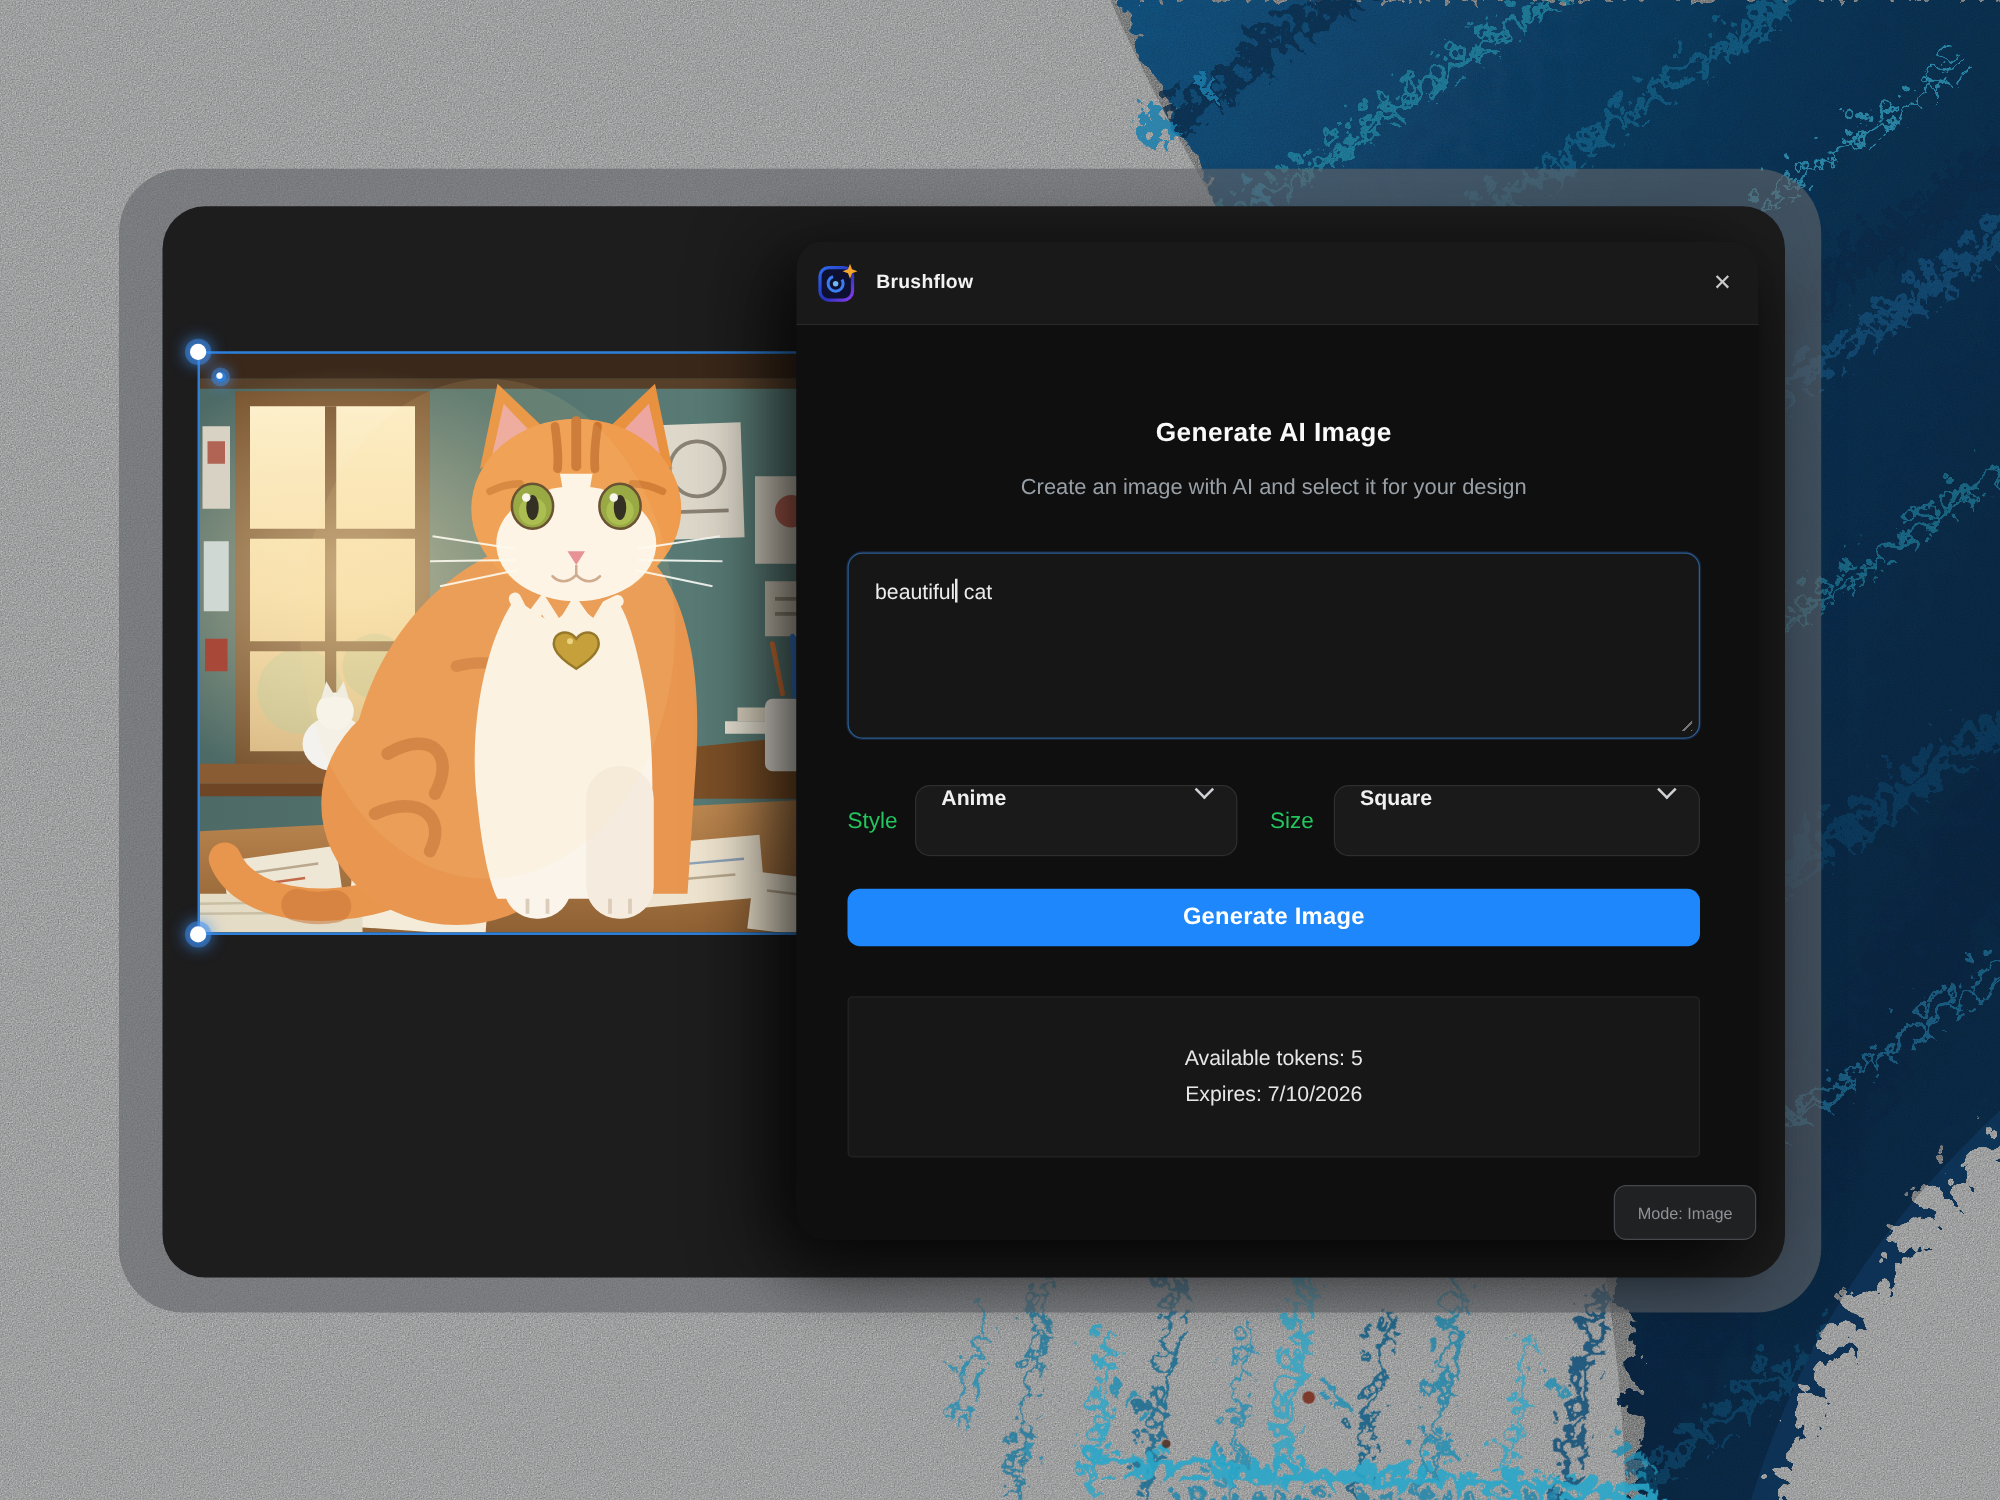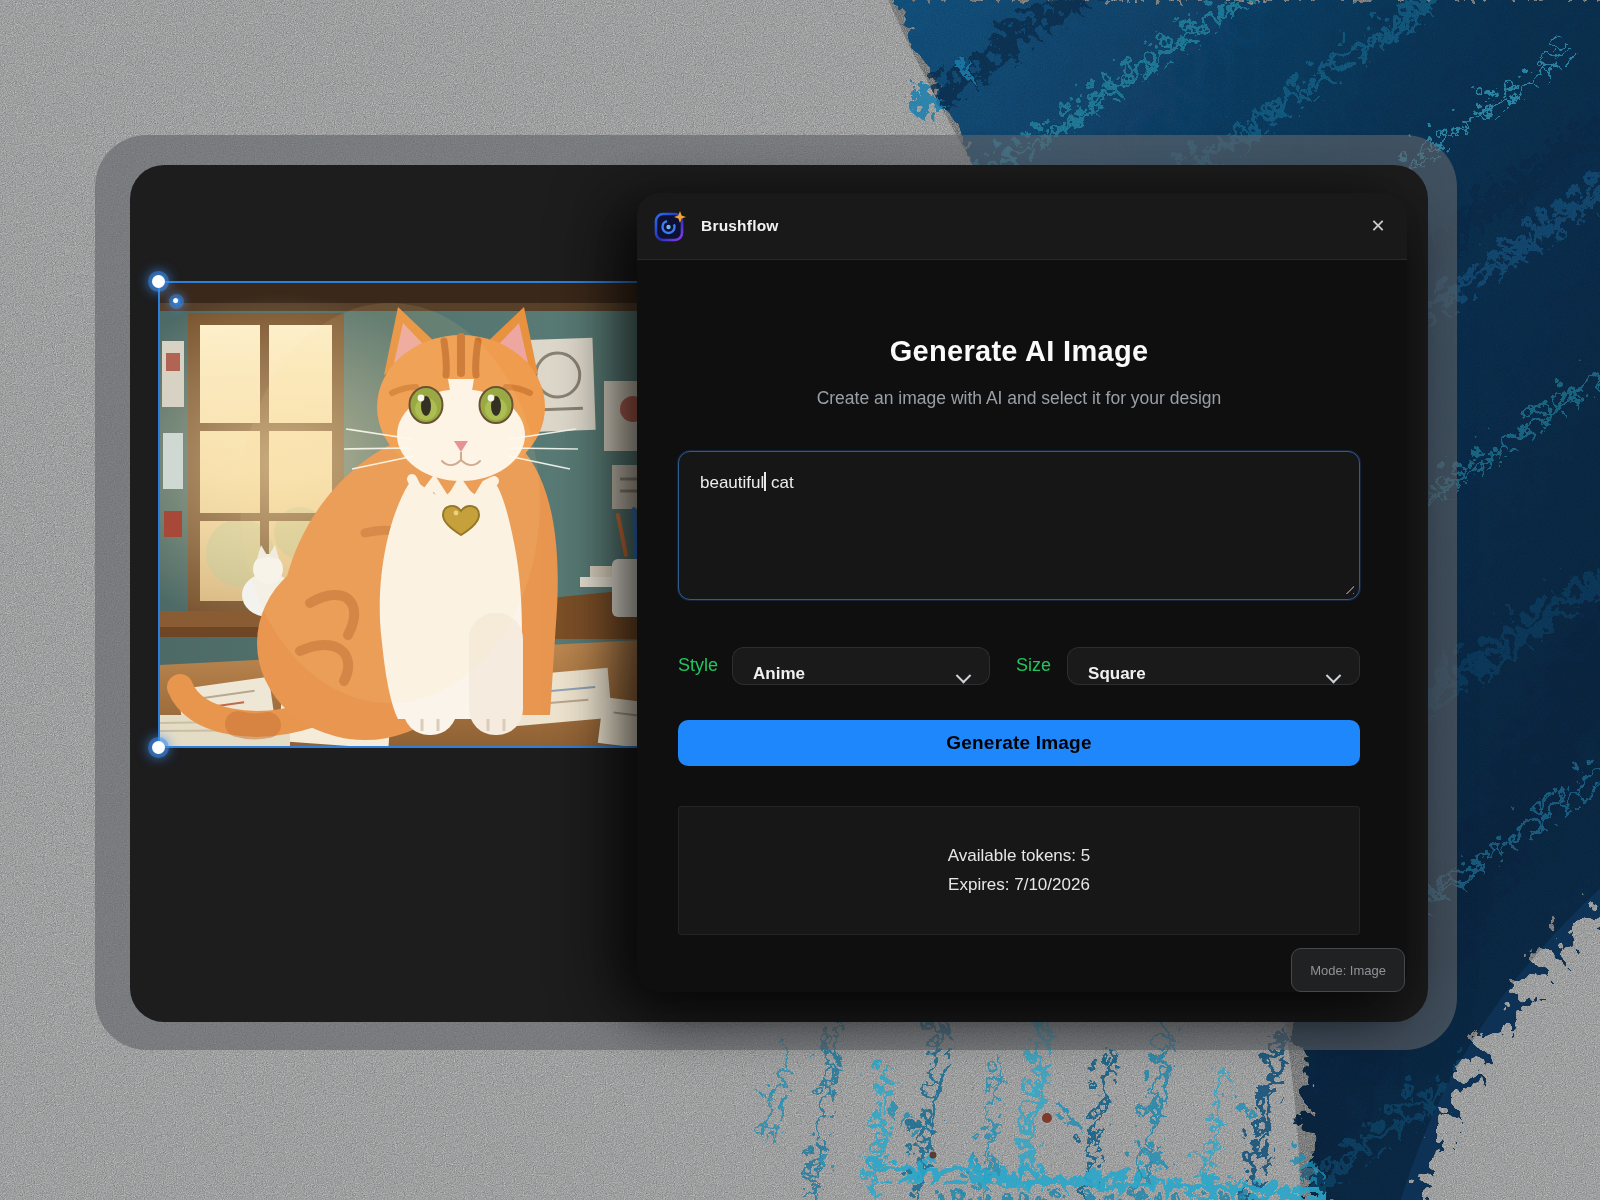--- a/index.html
+++ b/index.html
@@ -56,21 +56,21 @@
     width:30px;height:30px;border:none;background:transparent;color:#c9c9c9;
     font-size:18px;line-height:30px;text-align:center;cursor:pointer;padding:0;
     font-family:"Liberation Sans", sans-serif;
   }
   .panel-body{
     position:absolute;left:41px;right:47px;top:66px;bottom:0;
     display:flex;flex-direction:column;align-items:stretch;
   }
   .dlg-title{
     margin-top:76px;text-align:center;color:#fafafa;
-    font-size:29px;font-weight:bold;letter-spacing:.3px;
+    font-size:21px;font-weight:bold;letter-spacing:.3px;
   }
   .dlg-subtitle{margin-top:20px;text-align:center;color:#98a0a6;font-size:17.5px;}
   .prompt-box{
     position:relative;margin-top:42px;height:149px;box-sizing:border-box;
     background:#161617;border:1.5px solid #2b5d8f;border-radius:12px;
     box-shadow:0 0 0 1px rgba(59,130,246,.18);
     padding:19px 21px;color:#ececec;font-size:17px;line-height:24px;cursor:text;
   }
   .caret{
     display:inline-block;width:2px;height:19px;background:#e9e9e9;
@@ -78,34 +78,34 @@
   }
   @keyframes blink{50%{opacity:0;}}
   .resize-grip{
     position:absolute;right:5px;bottom:5px;width:11px;height:11px;
     background:repeating-linear-gradient(315deg,#8b8b8b 0 1.4px,transparent 1.4px 4.8px);
     clip-path:polygon(100% 0,100% 100%,0 100%);opacity:.8;cursor:nwse-resize;
   }
   .field-row{margin-top:40px;display:flex;align-items:center;height:51px;}
   .field-label{color:#22c55e;font-size:18px;}
   .select{
-    display:flex;align-items:flex-end;justify-content:space-between;
-    box-sizing:border-box;height:38px;padding:0 20px;
+    display:flex;align-items:flex-start;justify-content:space-between;
+    box-sizing:border-box;height:57px;padding:0 20px;
     background:#1a1a1b;border:1px solid rgba(255,255,255,.09);border-radius:12px;
     color:#f0f0f0;font-size:17px;font-weight:600;cursor:pointer;
   }
   .select.style{width:258px;margin-left:14px;}
   .select.size{flex:1;margin-left:16px;gap:35px;}
   .chev{
     width:9px;height:9px;border-right:2.5px solid #cfd2d6;border-bottom:2.5px solid #cfd2d6;
     transform:rotate(45deg) translate(-2px,-2px);
   }
   .gen-btn{
     margin-top:29px;height:46px;border:none;border-radius:10px;
-    background:#1f87fc;color:#000000;font-size:19px;font-weight:bold;cursor:pointer;
+    background:#1f87fc;color:#ffffff;font-size:19px;font-weight:bold;cursor:pointer;
     font-family:"Liberation Sans", sans-serif;letter-spacing:.2px;
   }
   .tokens-box{
     margin-top:40px;height:129px;box-sizing:border-box;
     background:#171718;border:1px solid rgba(255,255,255,.06);border-radius:4px;
     display:flex;flex-direction:column;align-items:center;justify-content:center;gap:9px;
     color:#e6e6e6;font-size:17px;
   }
   .mode-badge{
     position:absolute;right:2px;bottom:0;height:44px;box-sizing:border-box;

